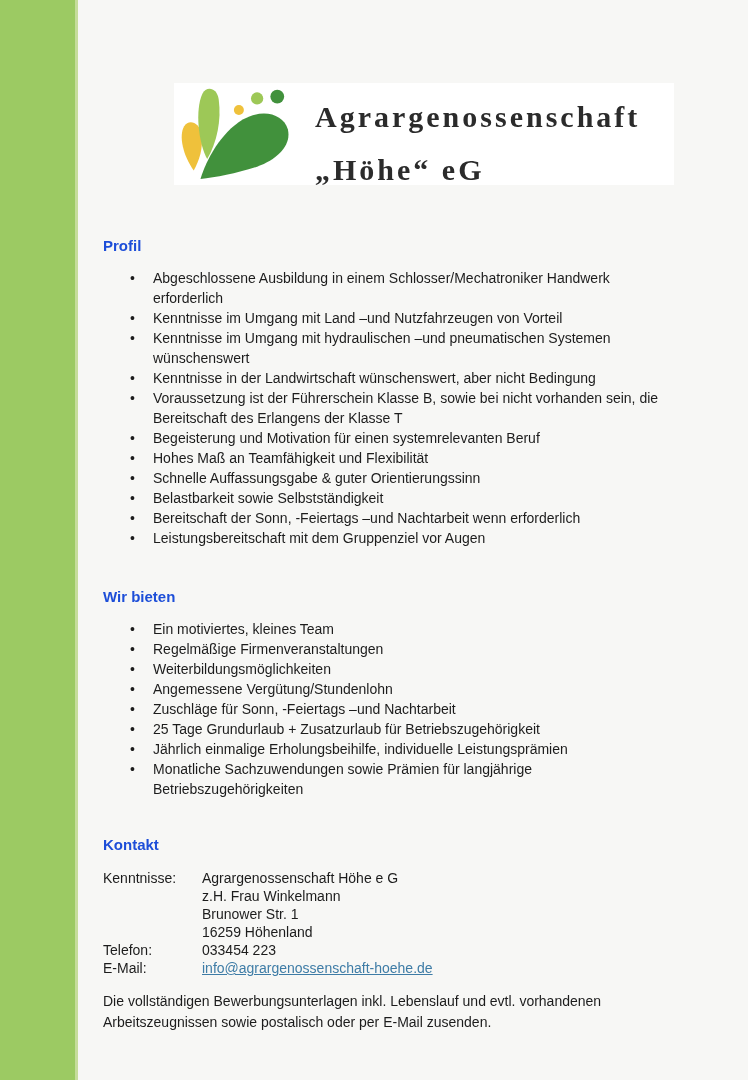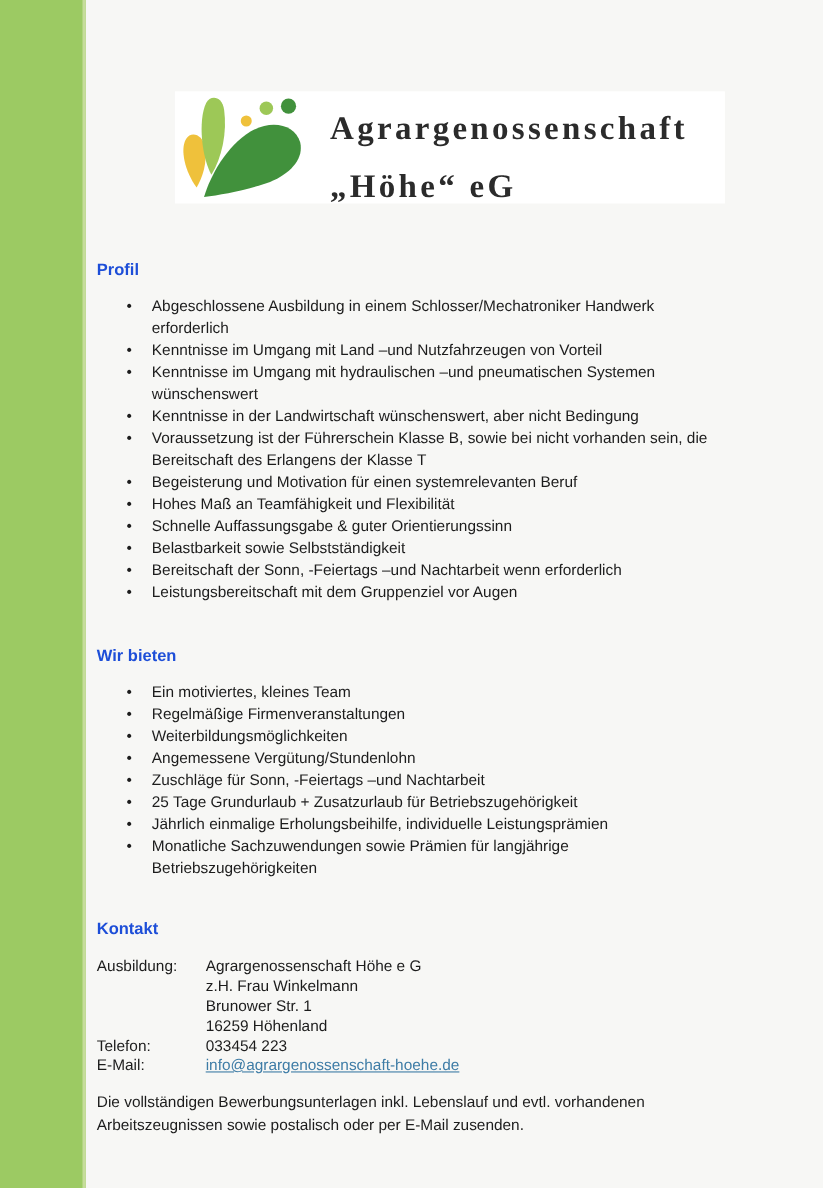--- a/index.html
+++ b/index.html
@@ -19,21 +19,21 @@
     position: absolute;
     left: 0;
     top: 0;
     width: 75px;
     height: 1080px;
     background: #9cca63;
     border-right: 3px solid #c6dd9b;
   }
   .content {
     position: absolute;
-    left: 88px;
+    left: 103px;
     top: 0;
     width: 575px;
     font-size: 14px;
     line-height: 20px;
   }
   .logo-box {
     margin: 83px 0 0 71px;
     width: 500px;
     height: 102px;
     background: #ffffff;
@@ -146,21 +146,21 @@
     <li>Angemessene Vergütung/Stundenlohn</li>
     <li>Zuschläge für Sonn, -Feiertags –und Nachtarbeit</li>
     <li>25 Tage Grundurlaub + Zusatzurlaub für Betriebszugehörigkeit</li>
     <li>Jährlich einmalige Erholungsbeihilfe, individuelle Leistungsprämien</li>
     <li>Monatliche Sachzuwendungen sowie Prämien für langjährige Betriebszugehörigkeiten</li>
   </ul>
 
   <h2 class="h h-kontakt">Kontakt</h2>
   <div class="contact">
     <div class="crow">
-      <div class="clabel">Ausbildung:</div>
+      <div class="clabel">Kenntnisse:</div>
       <div class="cval">
         <div>Agrargenossenschaft Höhe e G</div>
         <div>z.H. Frau Winkelmann</div>
         <div>Brunower Str. 1</div>
         <div>16259 Höhenland</div>
       </div>
     </div>
     <div class="crow">
       <div class="clabel">Telefon:</div>
       <div class="cval">033454 223</div>

